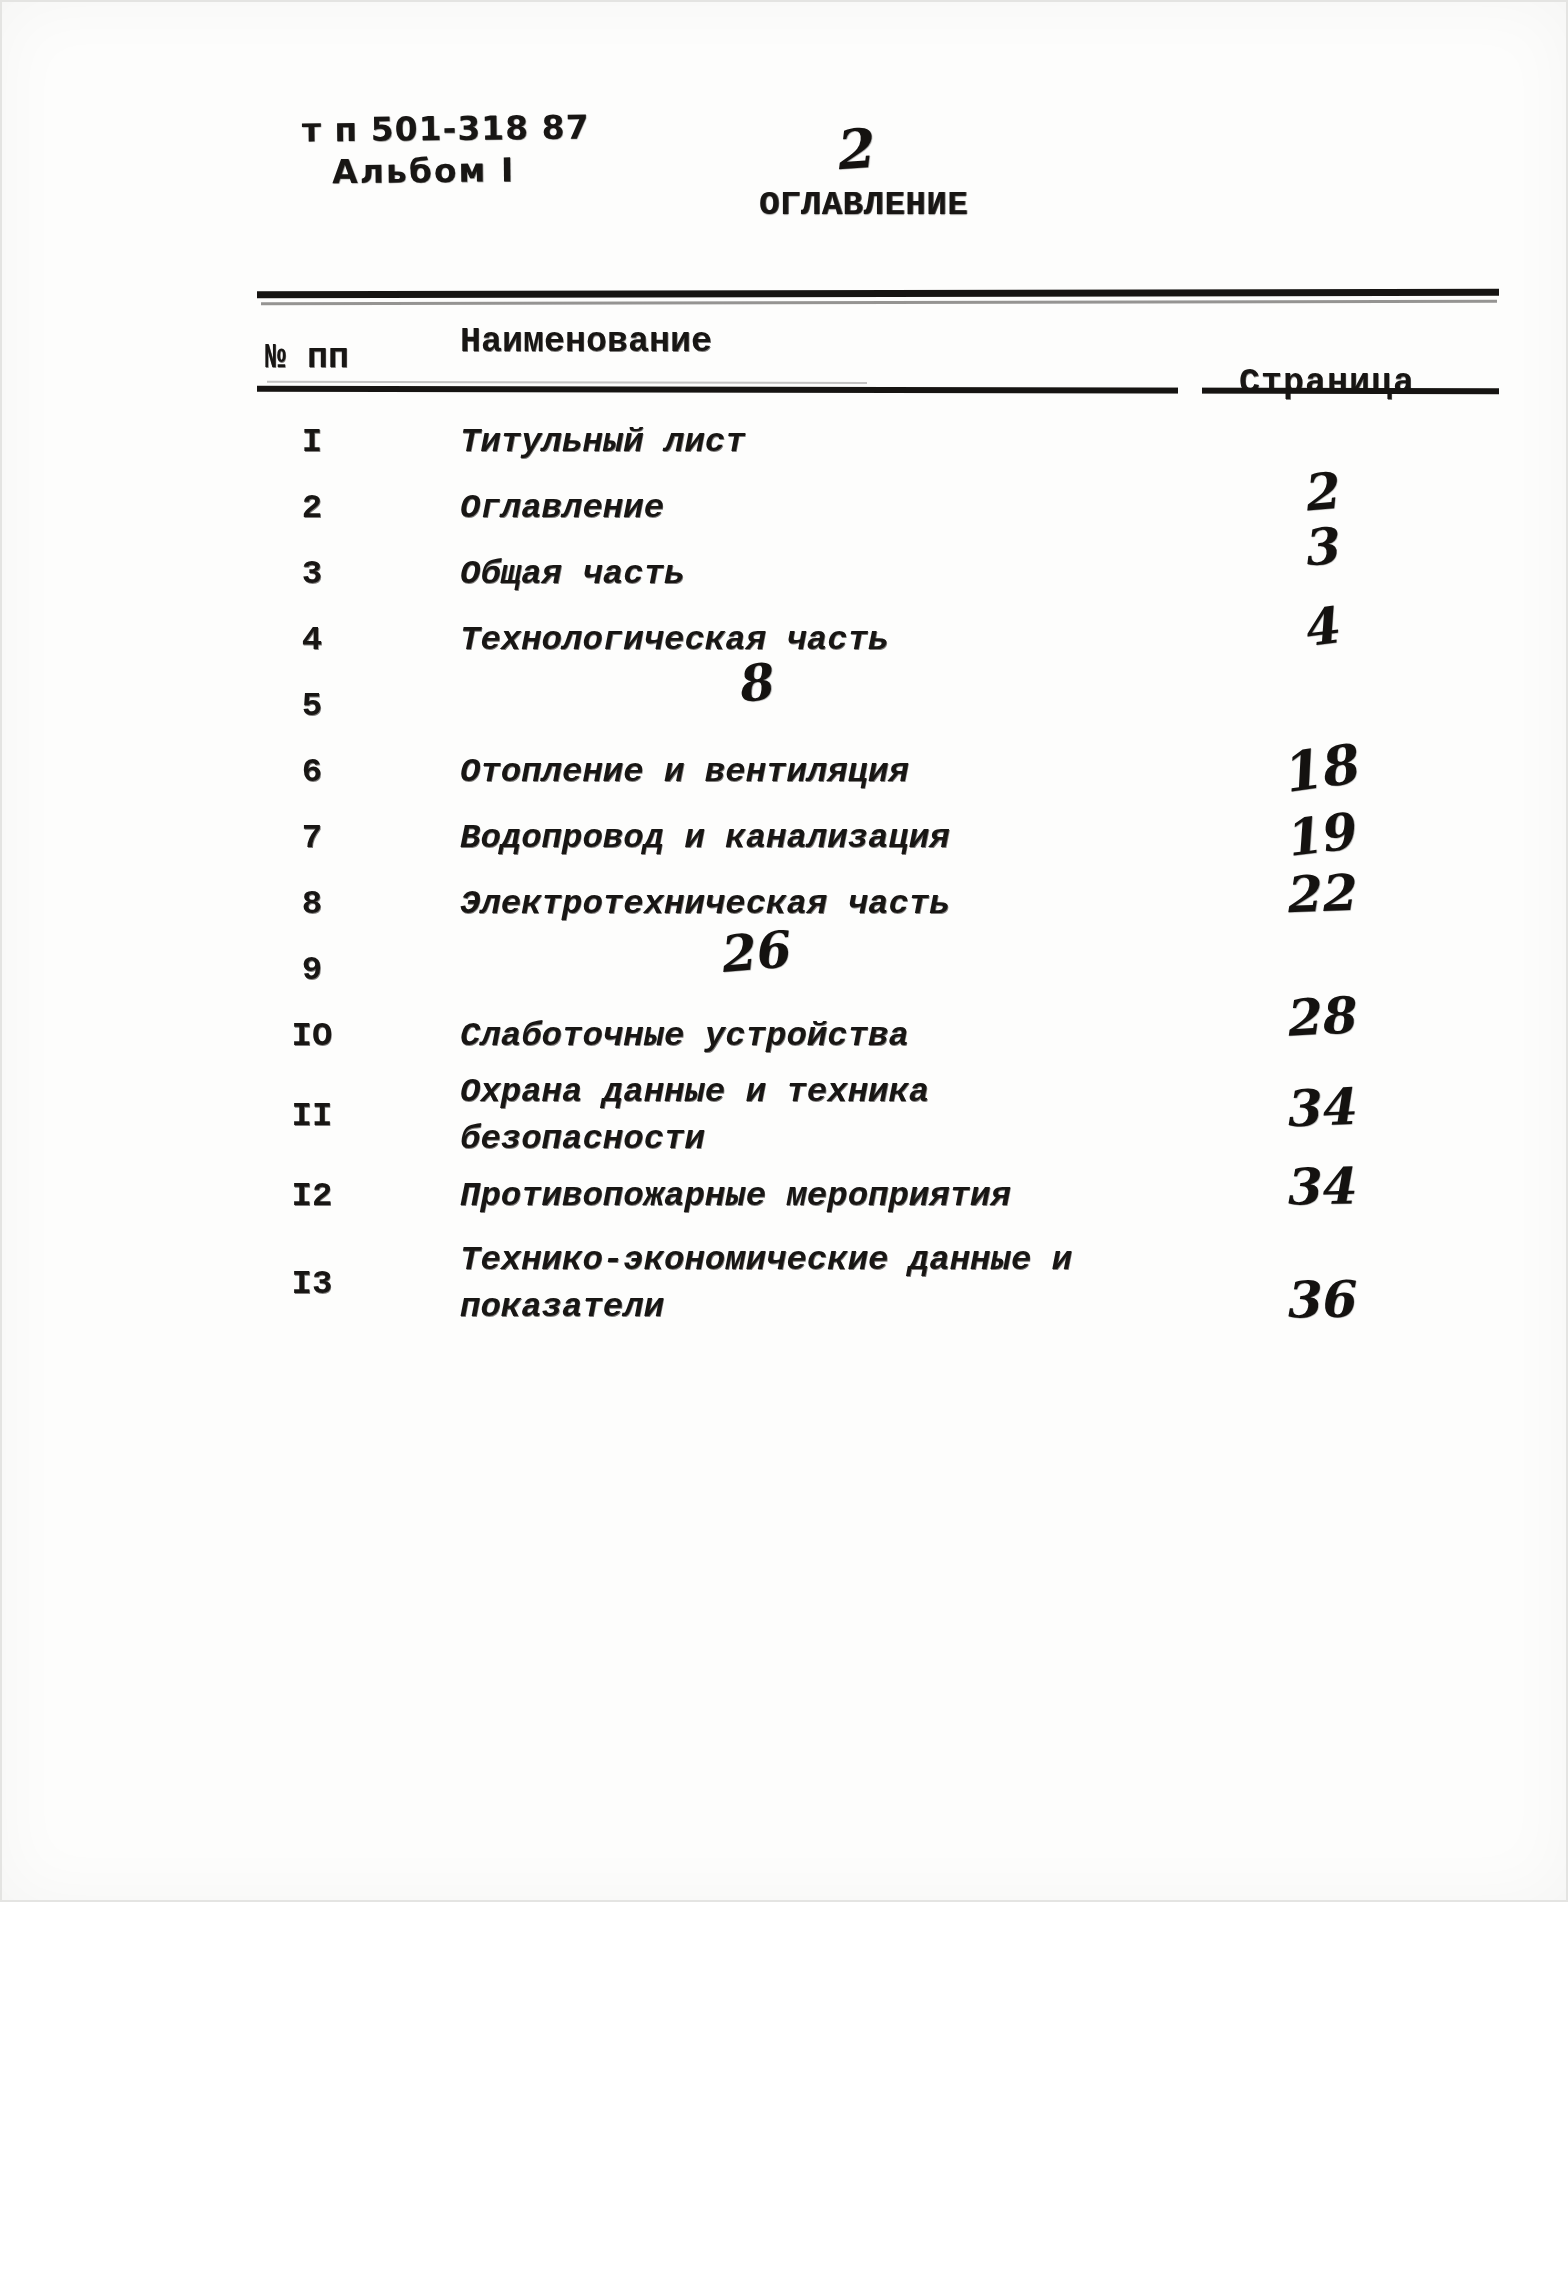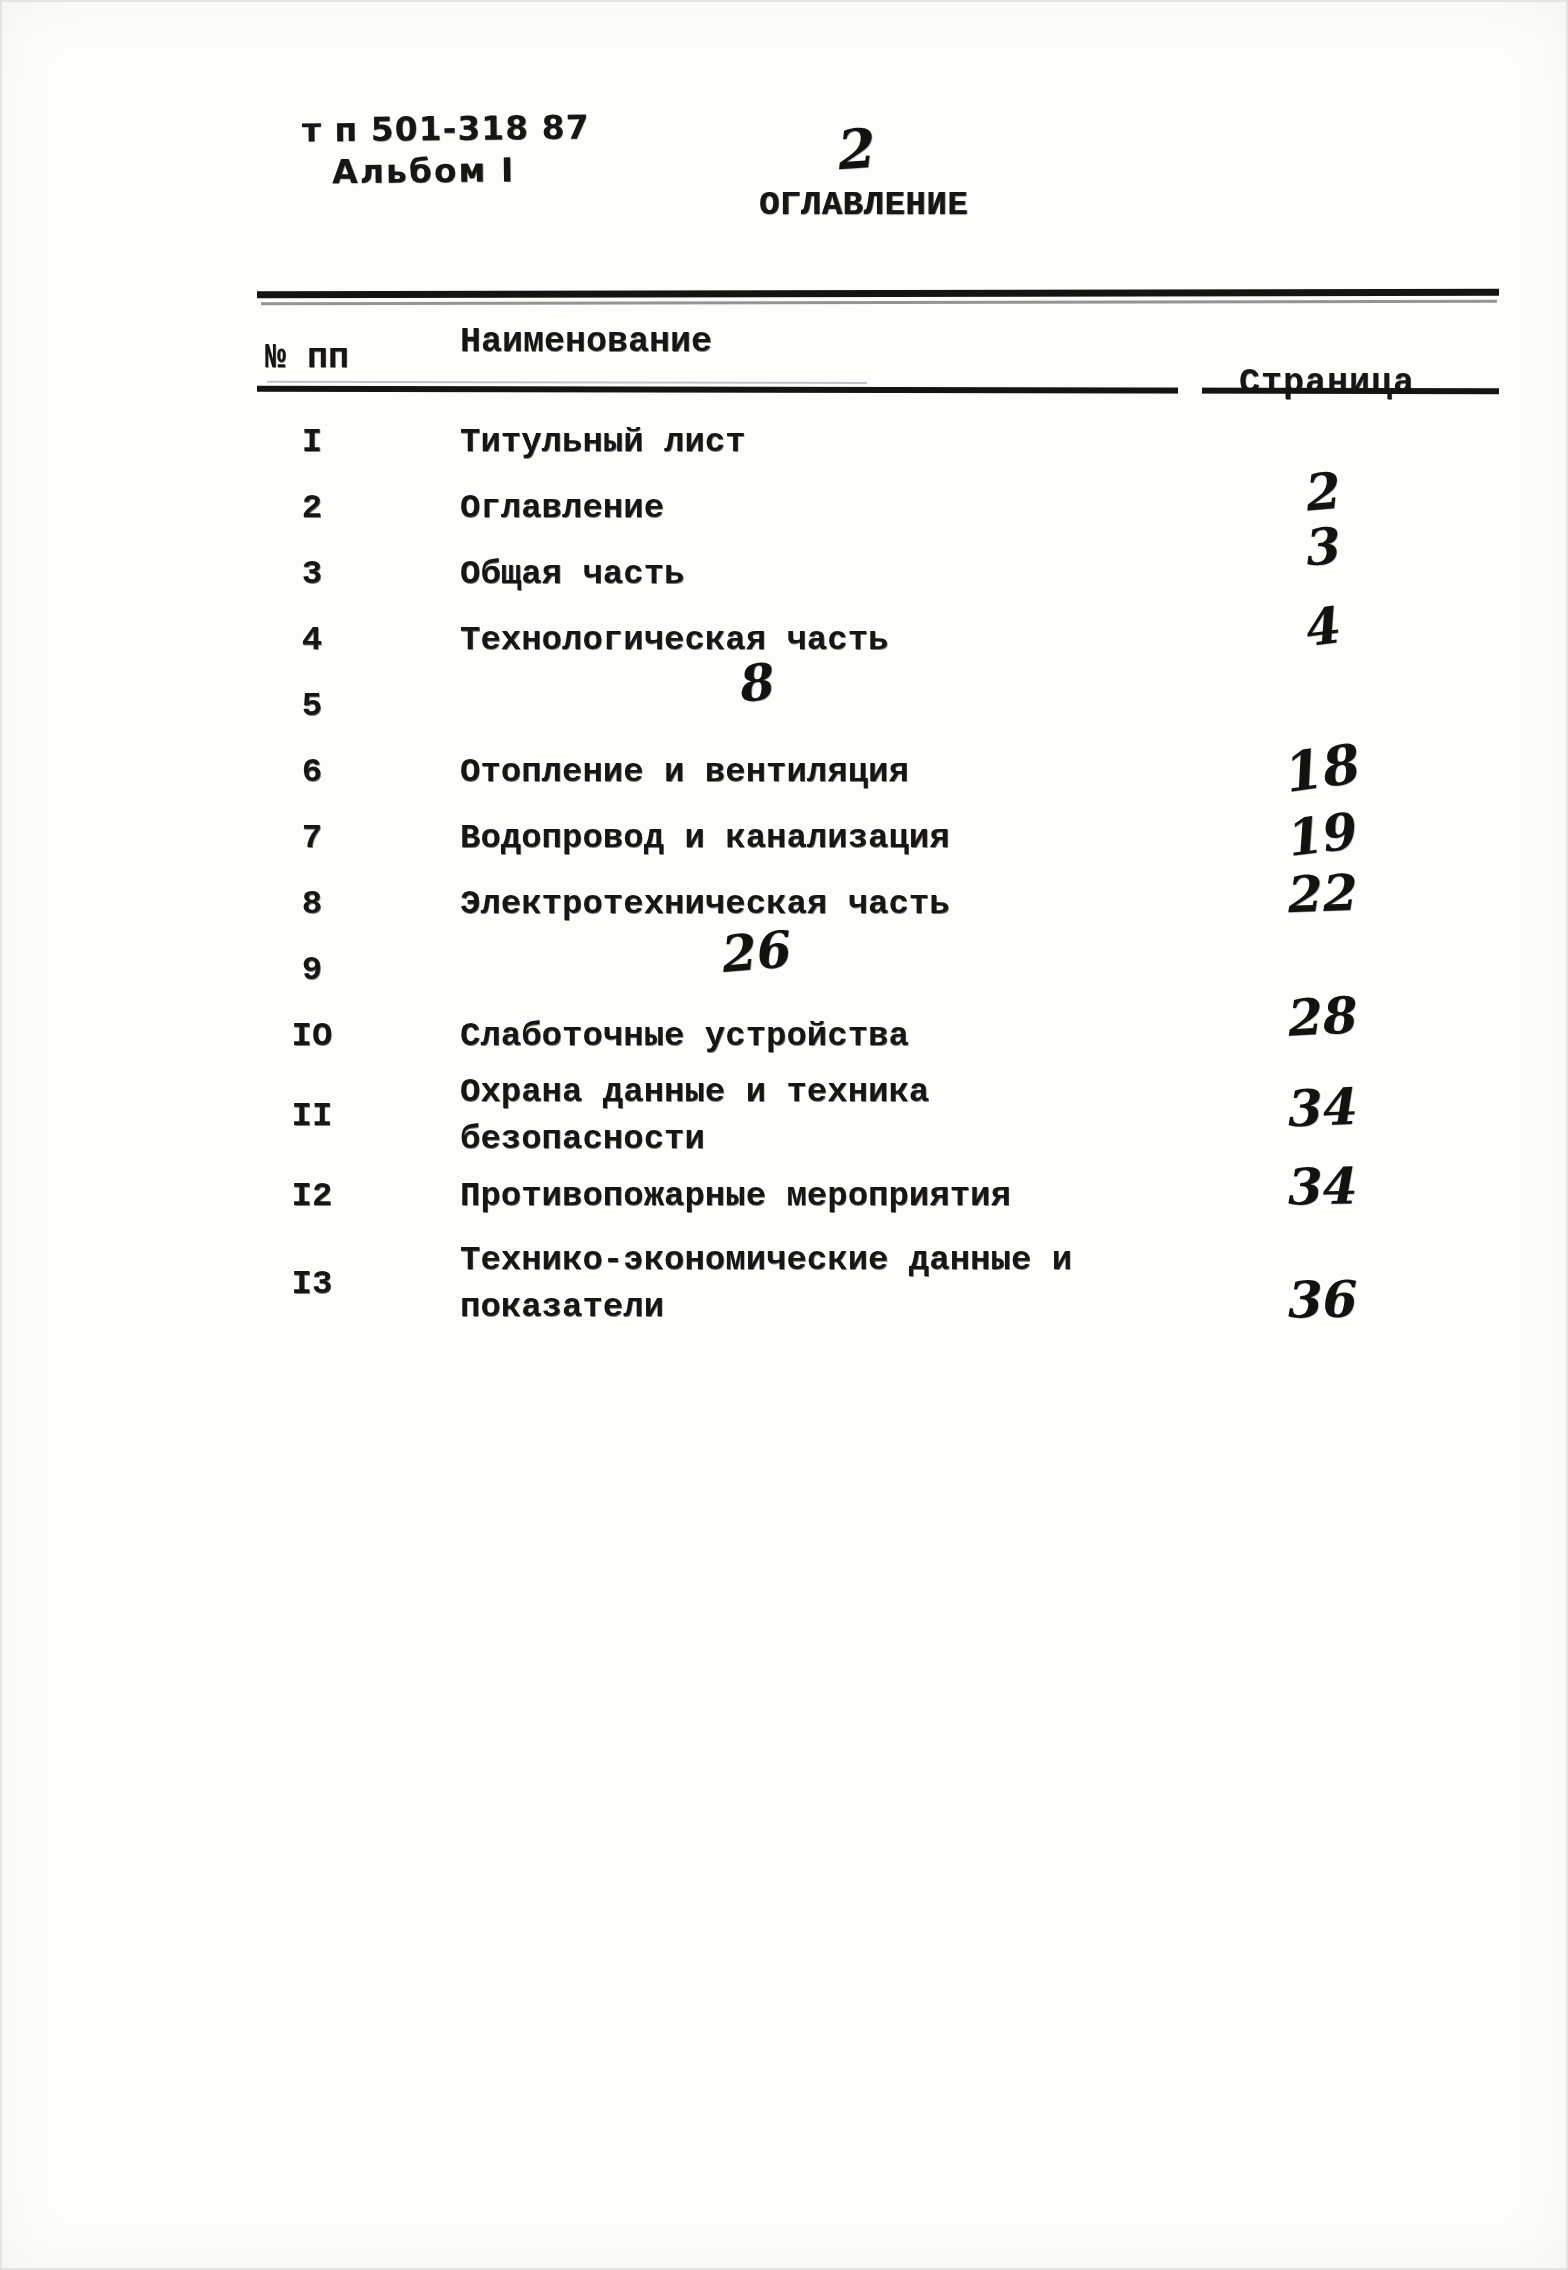--- a/index.html
+++ b/index.html
@@ -1,18 +1,18 @@
 <!DOCTYPE html>
 <html><head>
 <meta charset="utf-8">
 <style>
   html,body { margin:0; padding:0; background:#ffffff; }
   .page {
     position:relative;
-    width:1568px; height:2270px;
+    width:1568px; height:1902px;
     background:#fdfdfc;
     box-sizing:border-box;
     border:2px solid #e4e4e2;
     box-shadow: inset 0 0 70px rgba(0,0,0,0.035);
     font-family:"Liberation Mono","DejaVu Sans Mono",monospace;
     color:#181614;
     overflow:hidden;
   }
   
   .type { font-weight:700; text-shadow:0.6px 0.6px 0.6px rgba(25,22,20,0.55); }
@@ -71,21 +71,21 @@
   .th-page { left:1237px; top:317px; letter-spacing:1px;margin-top:44px; }
 
   .rows { position:absolute; left:255px; top:407px; width:1242px; }
   .row {
     display:grid;
     grid-template-columns:110px 780px 352px;
     min-height:66px;
     align-items:center;
   }
   .row-num  { text-align:center; font-size:34px; }
-  .row-name { padding-left:93px; font-size:34px; line-height:47px; }
+  .row-name { padding-left:93px; font-size:34px; line-height:47px;font-style:italic; }
   .row-page {
     justify-self:center; align-self:center;
     font-size:50px; line-height:50px;
     transform:translateY(-12px) rotate(-3deg);
   }
   
   .row:nth-child(2) .row-page { transform:translateY(-16px) rotate(-5deg); }
   .row:nth-child(3) .row-page { transform:translateY(-27px) rotate(-4deg); }
   .row:nth-child(4) .row-page { transform:translateY(-13px) rotate(-7deg); }
   .row:nth-child(5) .row-page { transform:translateY(-23px) rotate(-6deg); }

